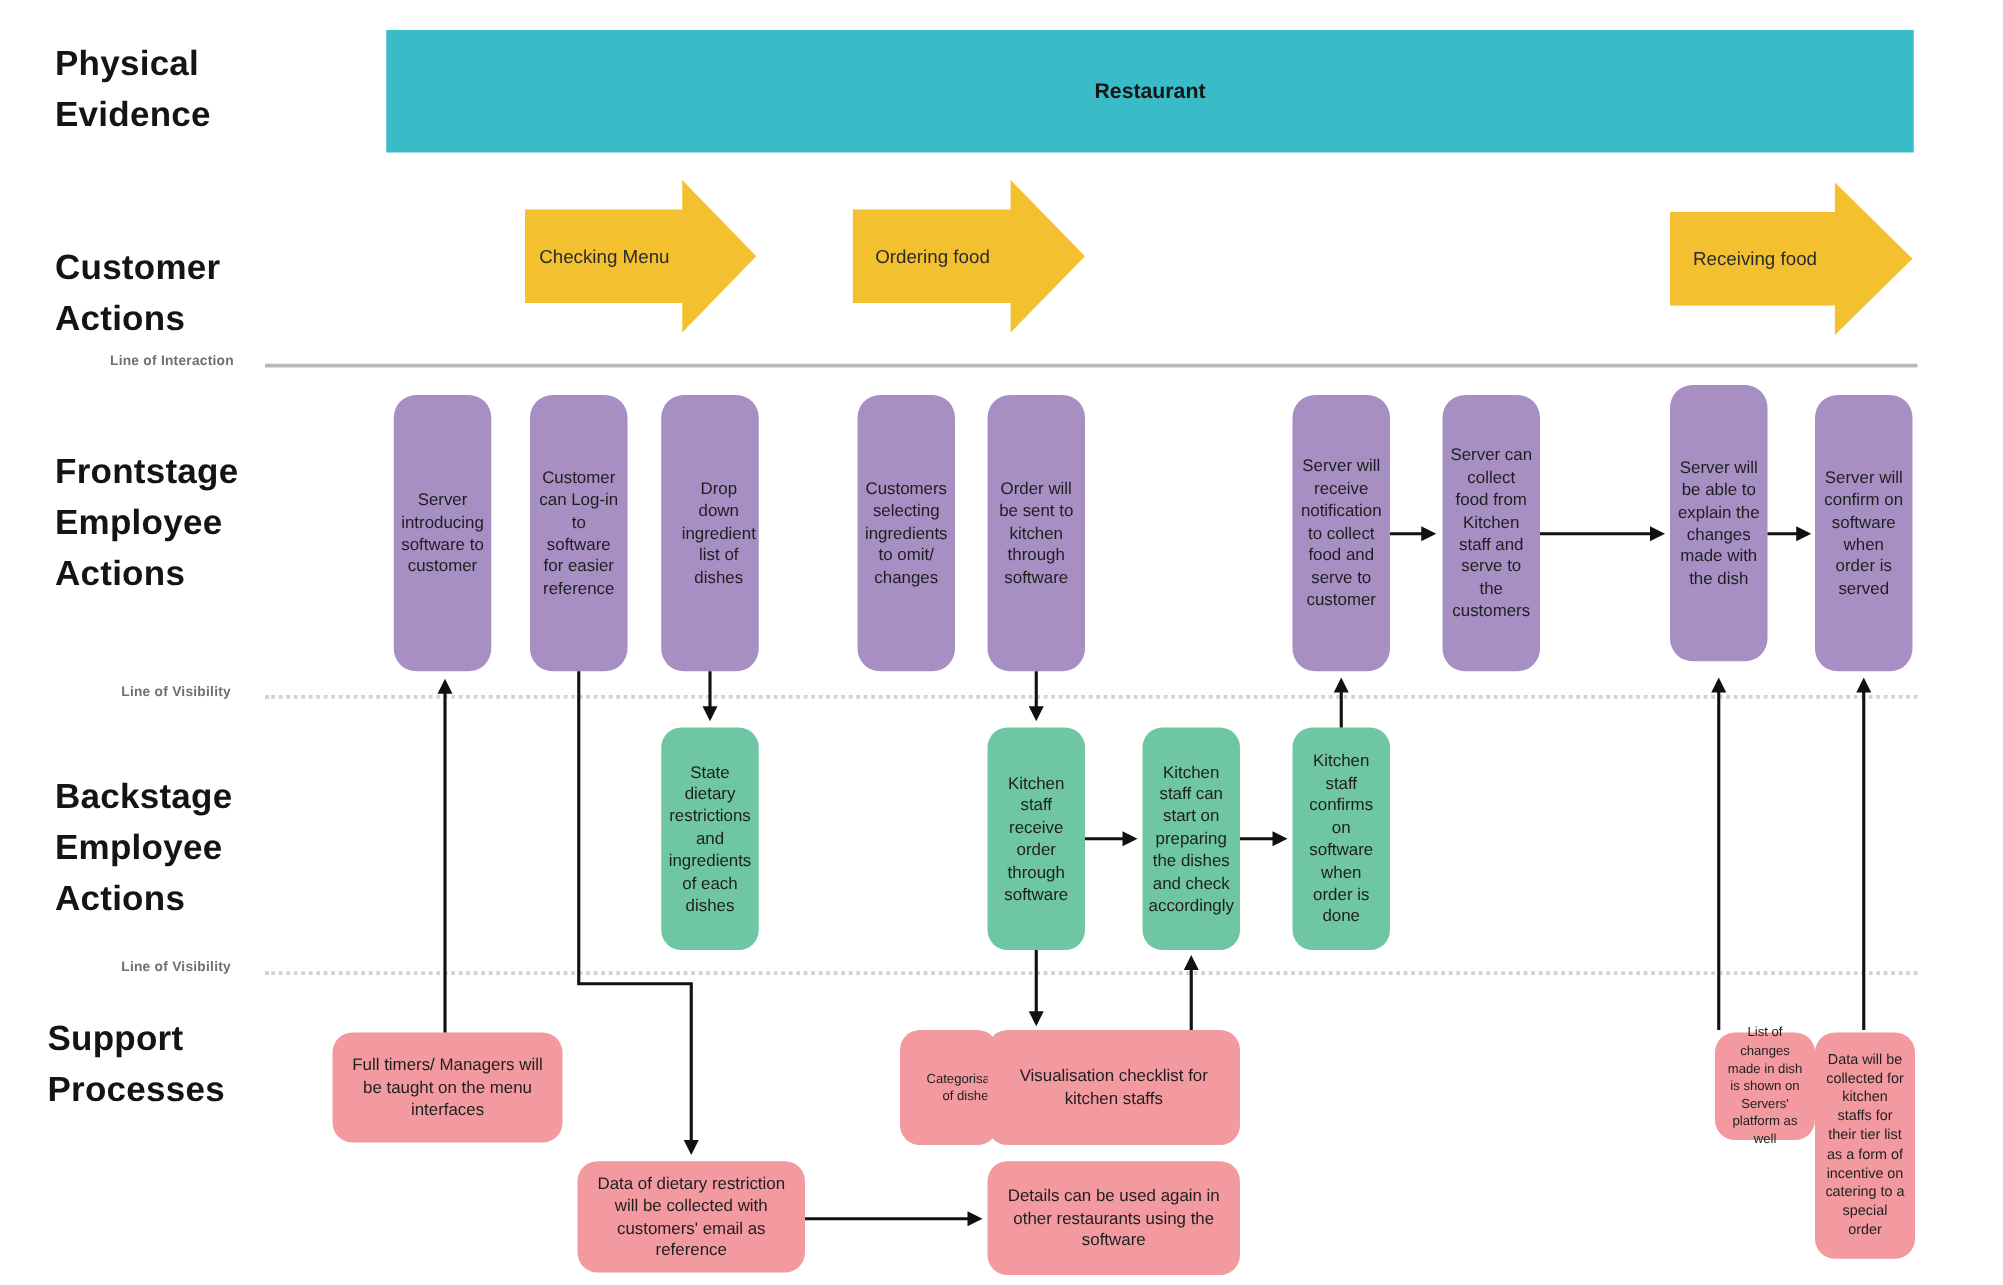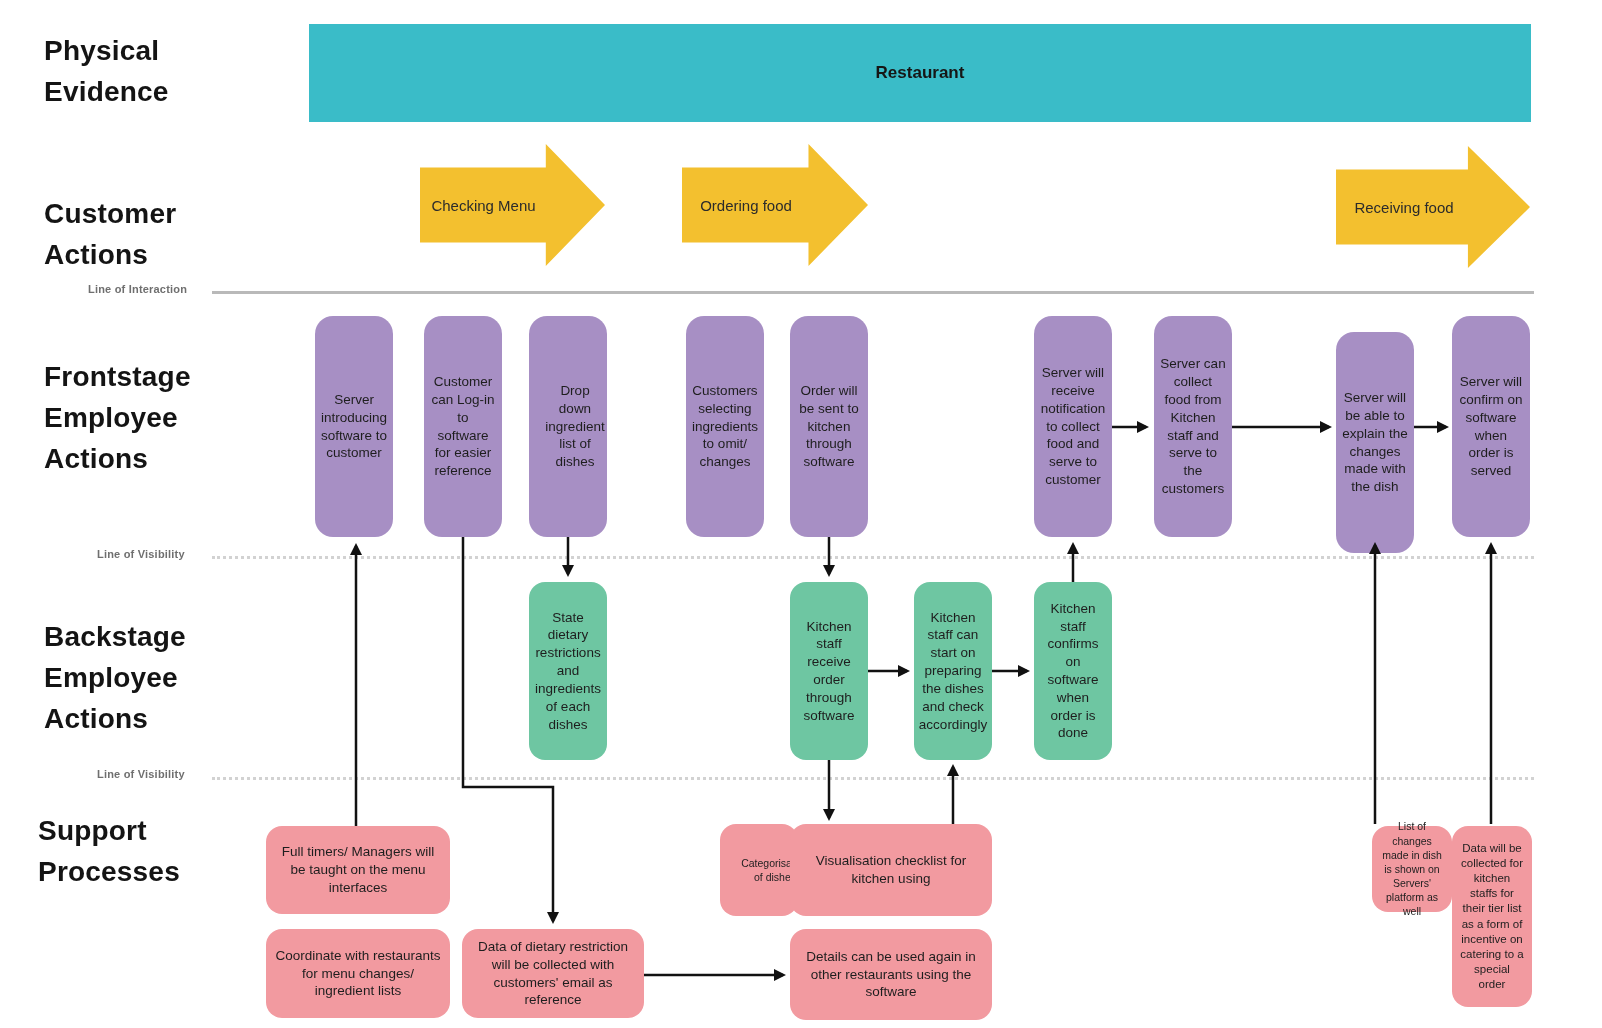--- a/index.html
+++ b/index.html
@@ -104,21 +104,21 @@
     </div>
   <div class="abs pbox purple" style="left:790px;top:316px;width:78px;height:221px;">
       <span>Order will be sent to kitchen through software</span>
     </div>
   <div class="abs pbox purple" style="left:1034px;top:316px;width:78px;height:221px;">
       <span>Server will receive notification to collect food and serve to customer</span>
     </div>
   <div class="abs pbox purple" style="left:1154px;top:316px;width:78px;height:221px;">
       <span>Server can collect food from Kitchen staff and serve to the customers</span>
     </div>
-  <div class="abs pbox purple" style="left:1336px;top:332px;width:78px;height:221px;">
+  <div class="abs pbox purple" style="left:1336px;top:308px;width:78px;height:221px;">
       <span>Server will be able to explain the changes made with the dish</span>
     </div>
   <div class="abs pbox purple" style="left:1452px;top:316px;width:78px;height:221px;">
       <span>Server will confirm on software when order is served</span>
     </div>
 
   <div class="abs pbox green" style="left:529px;top:582px;width:78px;height:178px;">
       <span>State dietary restrictions and ingredients of each dishes</span>
     </div>
   <div class="abs pbox green" style="left:790px;top:582px;width:78px;height:178px;">
@@ -127,31 +127,28 @@
   <div class="abs pbox green" style="left:914px;top:582px;width:78px;height:178px;">
       <span>Kitchen staff can start on preparing the dishes and check accordingly</span>
     </div>
   <div class="abs pbox green" style="left:1034px;top:582px;width:78px;height:178px;">
       <span>Kitchen staff confirms on software when order is done</span>
     </div>
 
   <div class="abs pbox pink" style="left:266px;top:826px;width:184px;height:88px;">
       <span>Full timers/ Managers will be taught on the menu interfaces</span>
     </div>
-  <div class="abs pbox pink" style="left:266px;top:929px;width:184px;height:89px;">
-      <span>Coordinate with restaurants for menu changes/ ingredient lists</span>
-    </div>
   <div class="abs pbox pink" style="left:462px;top:929px;width:182px;height:89px;">
       <span>Data of dietary restriction will be collected with customers' email as reference</span>
     </div>
   <div class="abs pbox pink small-text" style="left:684px;top:824px;width:78px;height:92px;padding-left:40px;">
       <span>Categorisation of dishes</span>
     </div>
   <div class="abs pbox pink" style="left:790px;top:824px;width:202px;height:92px;">
-      <span>Visualisation checklist for kitchen using</span>
+      <span>Visualisation checklist for kitchen staffs</span>
     </div>
   <div class="abs pbox pink" style="left:790px;top:929px;width:202px;height:91px;">
       <span>Details can be used again in other restaurants using the software</span>
     </div>
   <div class="abs pbox pink small-text" style="left:1336px;top:826px;width:80px;height:86px;">
       <span>List of changes made in dish is shown on Servers' platform as well</span>
     </div>
   <div class="abs pbox pink mid-text" style="left:1452px;top:826px;width:80px;height:181px;">
       <span>Data will be collected for kitchen staffs for their tier list as a form of incentive on catering to a special order</span>
     </div>

